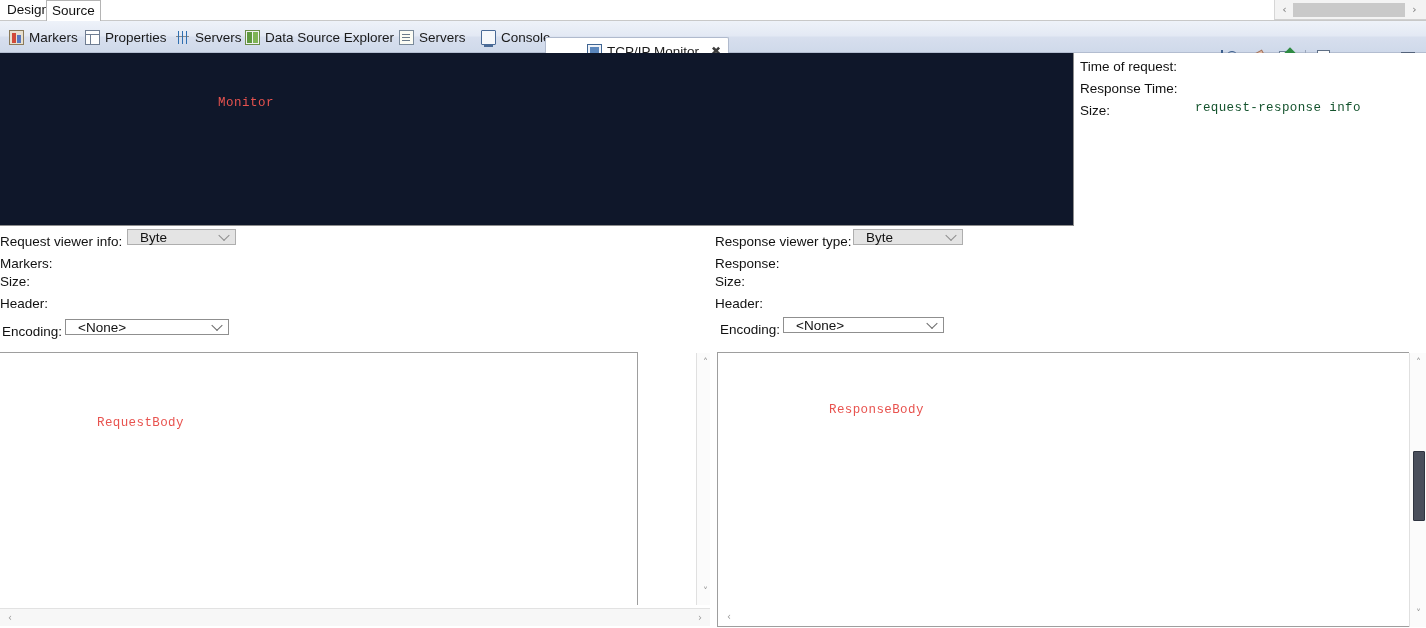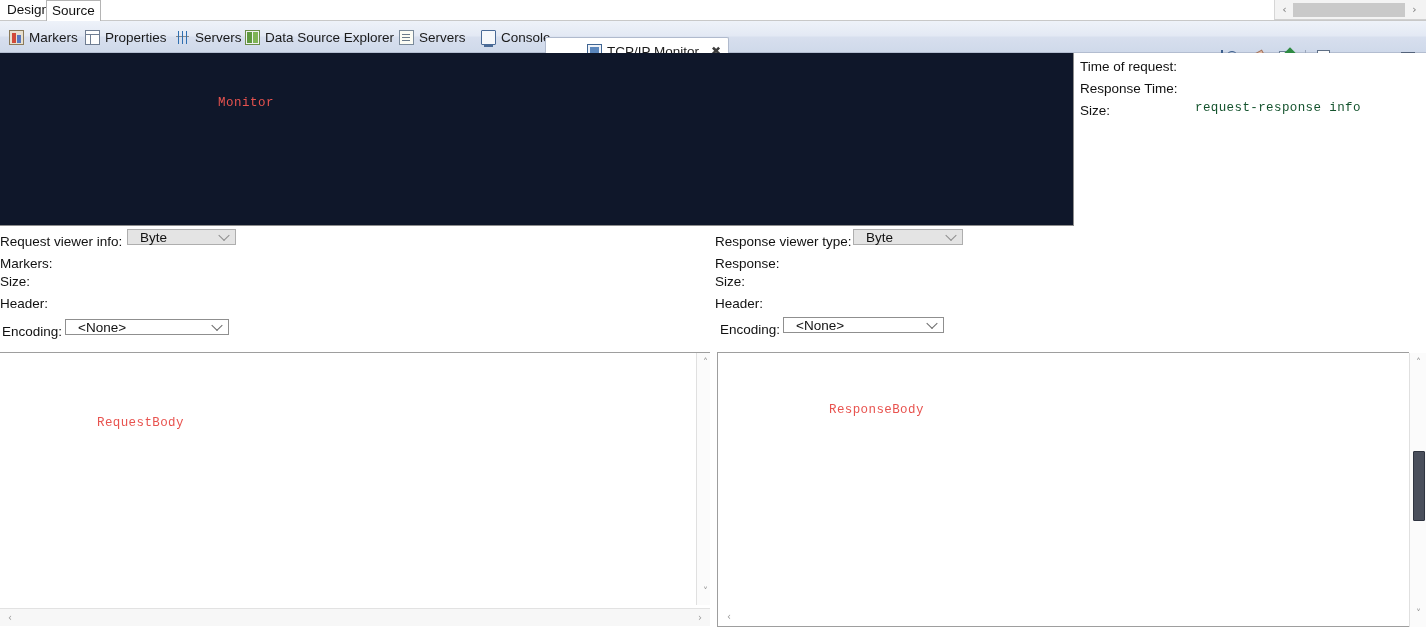--- a/index.html
+++ b/index.html
@@ -208,21 +208,21 @@
   #res-viewer-label { left: 3px; top: 8px; }
   #res-viewer-combo { left: 141px; top: 3px; width: 110px; }
   #res-label   { left: 3px; top: 30px; }
   #res-size    { left: 3px; top: 48px; }
   #res-header  { left: 3px; top: 70px; }
   #res-enc-label { left: 8px; top: 96px; }
   #res-enc-combo { left: 71px; top: 91px; width: 161px; }
 
   
   #request-body-pane {
-    position: absolute; left: 0px; top: 352px; width: 716px; height: 253px;
+    position: absolute; left: 0px; top: 352px; width: 638px; height: 253px;
     background: #ffffff;
     border-top: 1px solid #9e9e9e;
     border-right: 1px solid #9e9e9e;
   }
   #request-body-label {
     position: absolute; left: 97px; top: 63px;
     font-family: "Liberation Mono", monospace; font-size: 12.5px;
     color: #e8534f; letter-spacing: 0.4px;
   }
 

